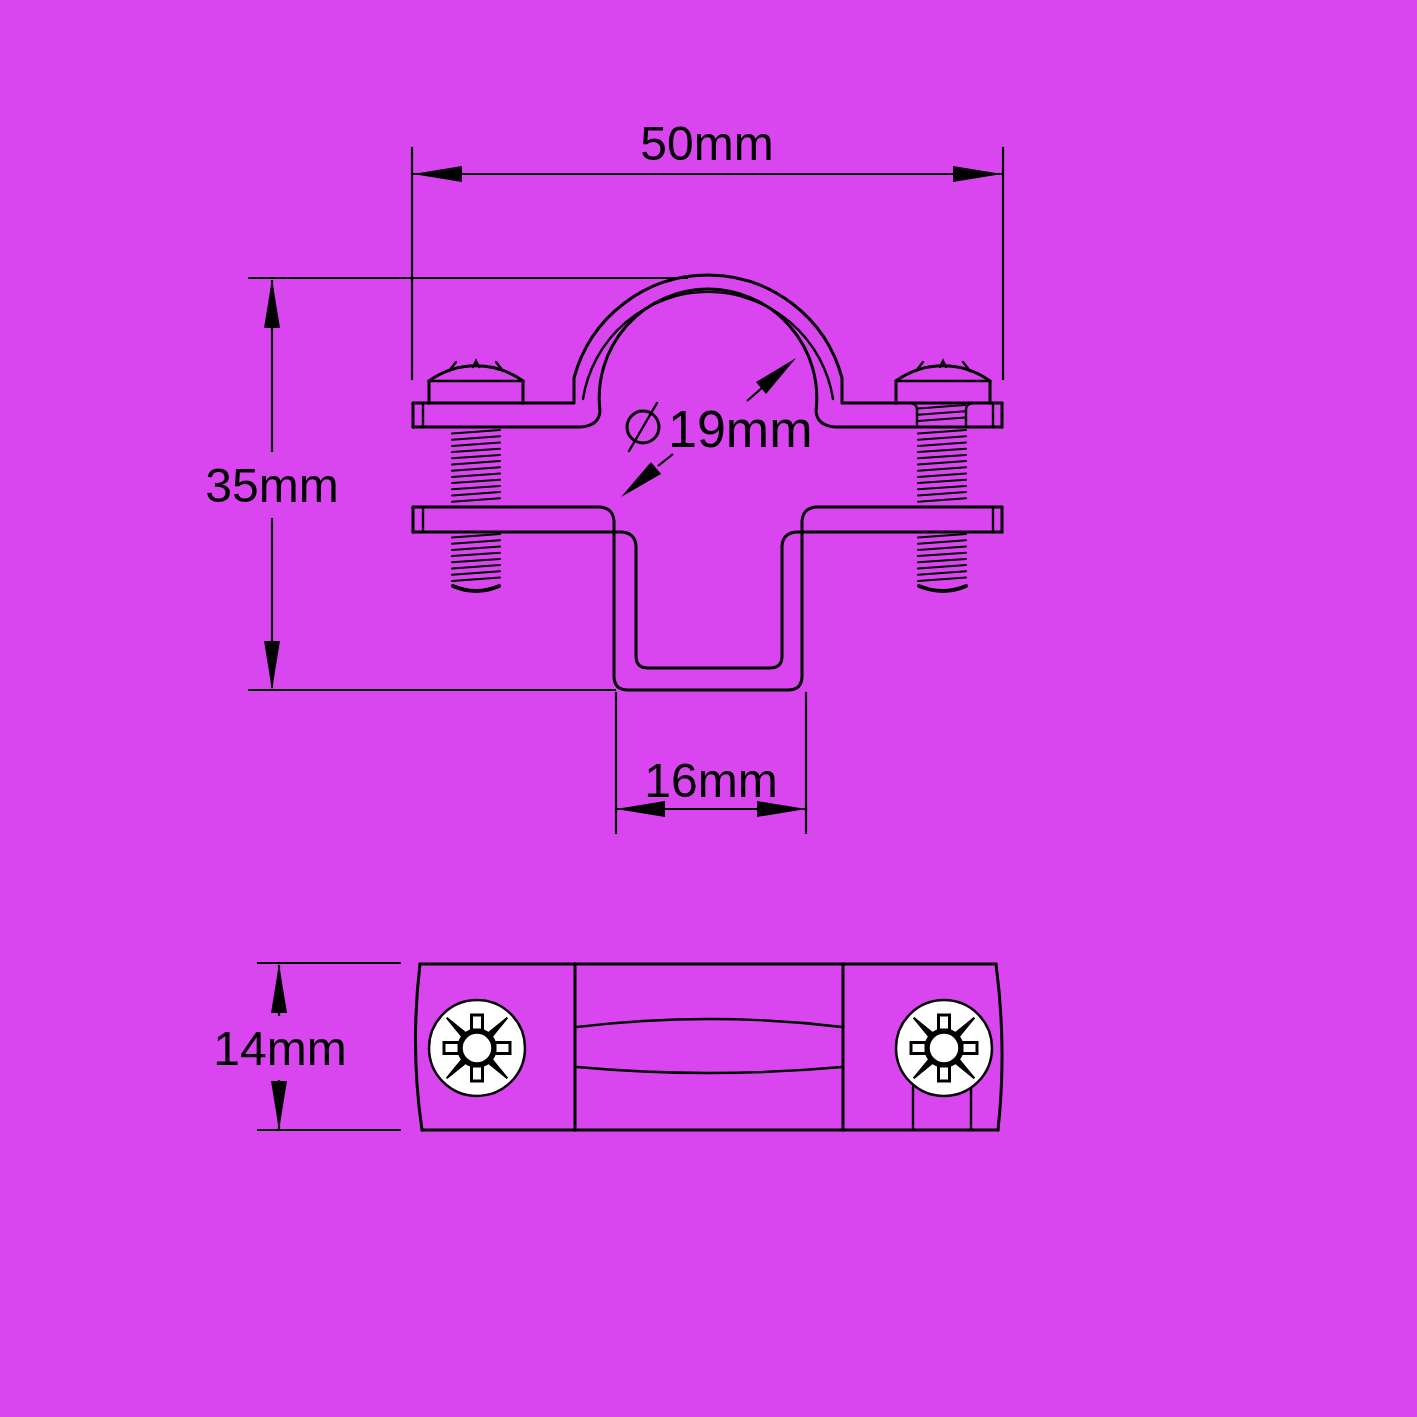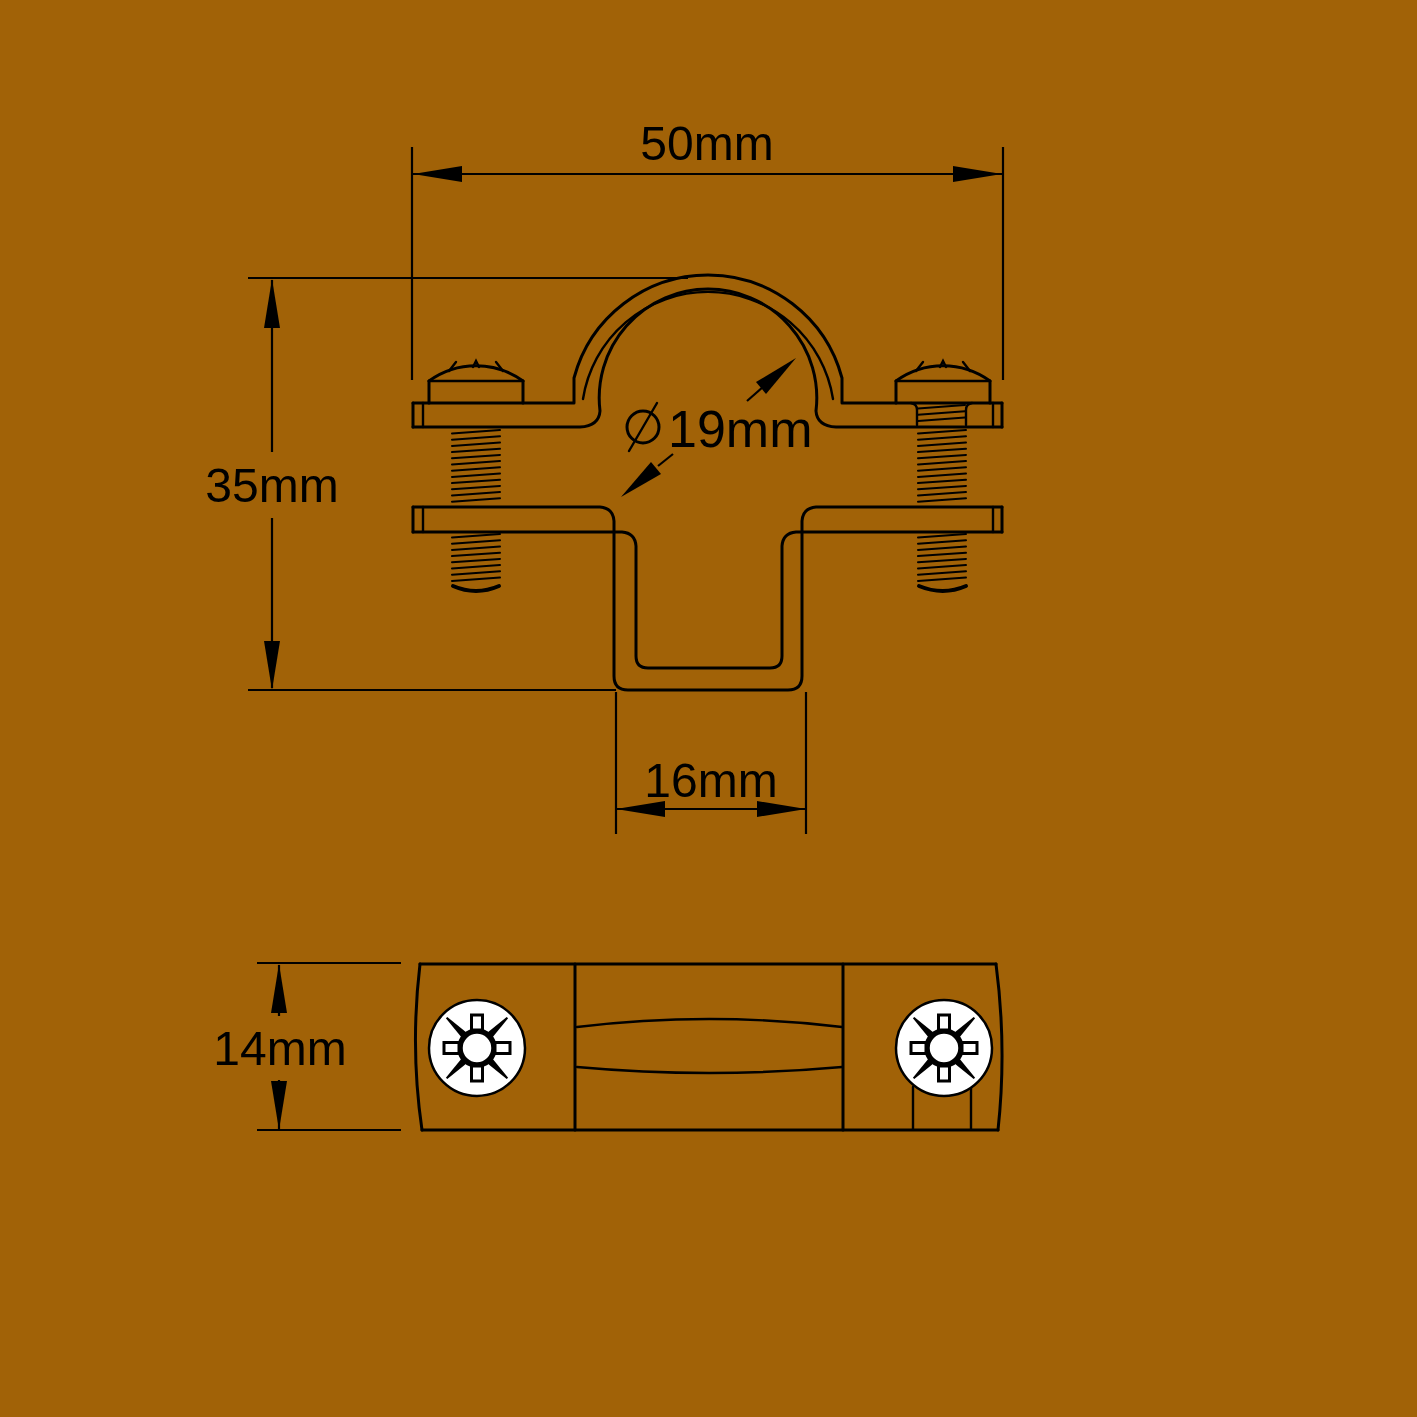--- a/index.html
+++ b/index.html
@@ -1,16 +1,16 @@
 <!DOCTYPE html>
 <html><head>
 <meta charset="utf-8">
 <style>
   html,body{margin:0;padding:0;background:#ffffff;}
-  .stage{width:1417px;height:1417px;background:#a16207;position:relative;font-family:"Liberation Sans",sans-serif;}
+  .stage{width:1417px;height:1417px;background:#d946ef;position:relative;font-family:"Liberation Sans",sans-serif;}
   svg{display:block;}
   .ln{stroke:#000;stroke-width:3;fill:none;stroke-linecap:round;stroke-linejoin:round;}
   .ln2{stroke:#000;stroke-width:2.4;fill:none;stroke-linecap:round;}
   .thr{stroke:#000;stroke-width:2;fill:none;stroke-linecap:round;}
   .dim{stroke:#000;stroke-width:2.2;fill:none;stroke-linecap:butt;}
   .ah{fill:#000;stroke:none;}
   .dtx{fill:#000;font-family:"Liberation Sans",sans-serif;font-size:48px;}
   .dtx19{font-size:52px;}
 </style>
 </head>

